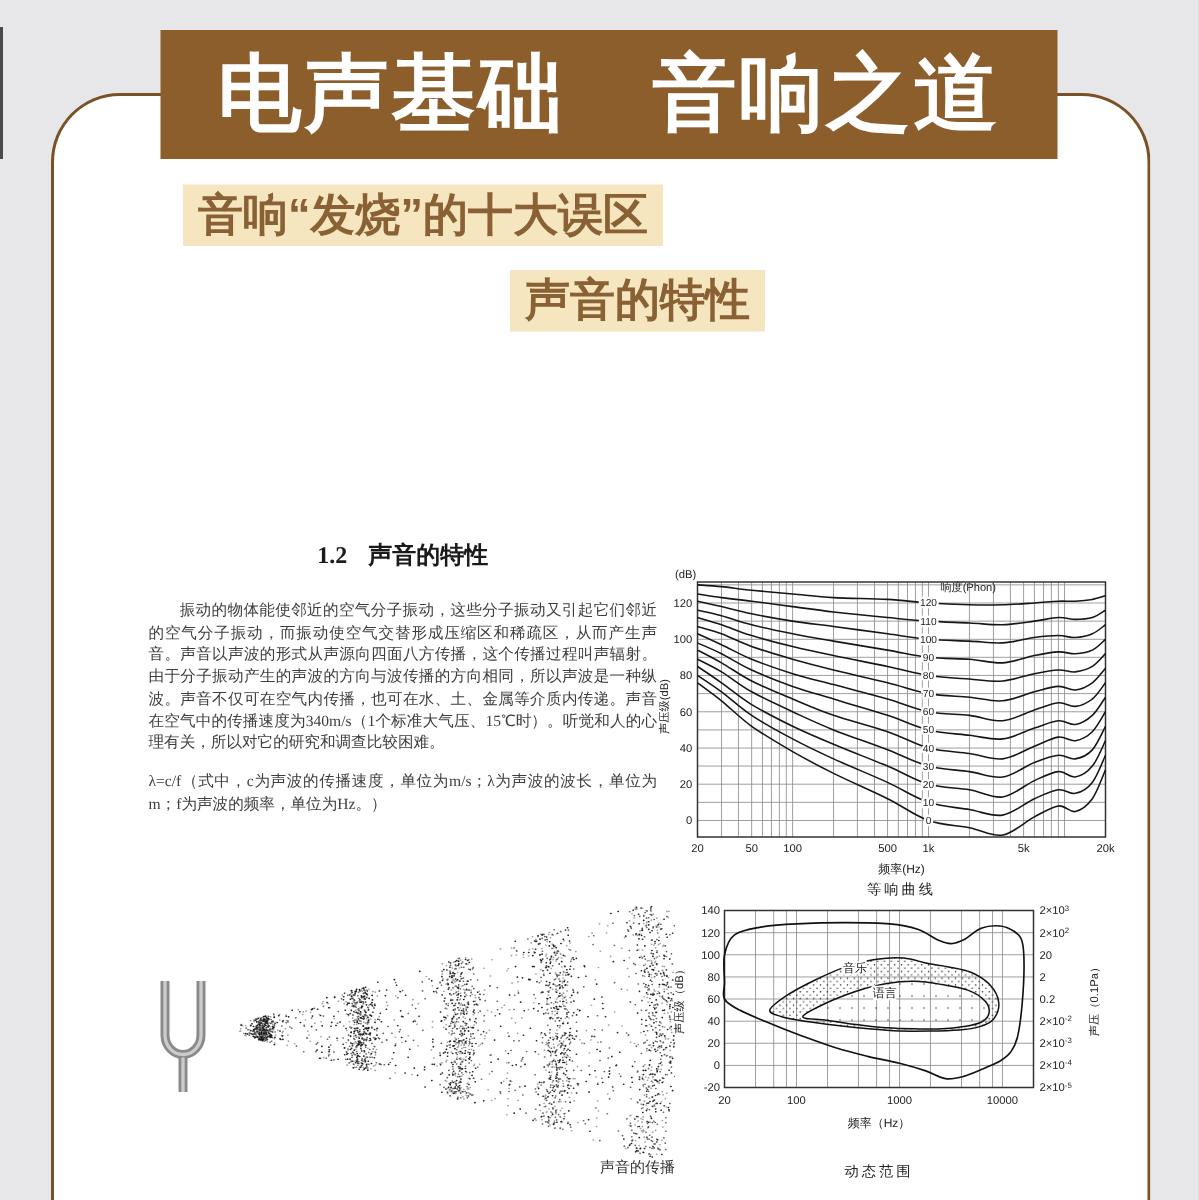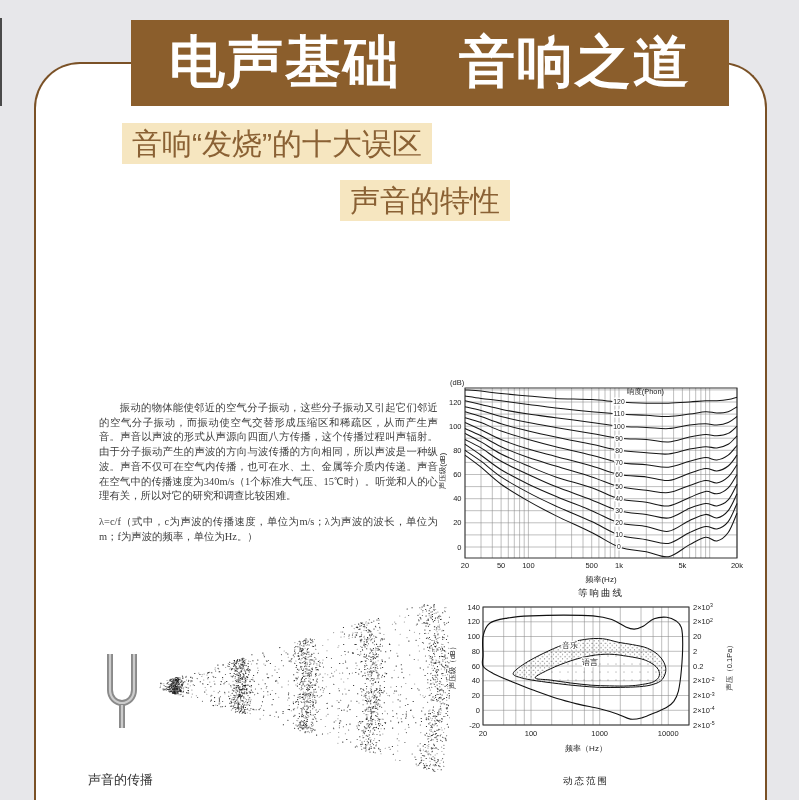--- a/index.html
+++ b/index.html
@@ -3,59 +3,62 @@
 <meta charset="utf-8">
 <style>
   html,body{margin:0;padding:0;background:#cfcfd4;}
   .stage{position:relative;width:799px;height:800px;background:#e7e7ea;overflow:hidden;
          font-family:"Liberation Sans",sans-serif;}
   .card{position:absolute;left:34px;top:62px;width:729px;height:758px;background:#ffffff;
         border:2px solid var(--card-border,#7a5126);border-bottom:none;
         border-radius:46px 46px 0 0;}
   .edge-mark{position:absolute;left:0;top:18px;width:2px;height:88px;background:#4a4a4a;}
   .banner{position:absolute;left:107px;top:20px;width:598px;height:86px;
-          background:var(--banner-bg,#8b5e2c);display:flex;align-items:center;justify-content:center;margin-left:24px;}
+          background:var(--banner-bg,#8b5e2c);display:flex;align-items:center;justify-content:center;}
   .banner span{font-family:"Liberation Serif",serif;font-weight:bold;font-size:56px;
                color:var(--banner-fg,#ffffff);letter-spacing:2px;white-space:nowrap;}
   .hl{position:absolute;background:var(--hl-bg,#f6e6c0);color:var(--hl-fg,#8a6134);
-      font-weight:normal;font-size:30px;line-height:41px;padding:0 10px;white-space:nowrap;}
+      font-weight:bold;font-size:30px;line-height:41px;padding:0 10px;white-space:nowrap;}
   #hl1{left:122px;top:123px}
   #hl2{left:340px;top:180px}
   #hl3{left:67px;top:239px}
   #hl4{left:200px;top:295px}
   .sec-title{position:absolute;left:88px;top:360px;width:361px;text-align:center;
              font-size:16px;font-weight:bold;color:#1a1a1a;font-family:"Liberation Serif",serif;}
   .sec-title .no{margin-right:14px;}
   .body-text{position:absolute;left:88px;top:390px;width:361px;font-family:"Liberation Serif",serif;}
   .body-text p{margin:11px;text-indent:2em;font-size:10.4px;line-height:14.7px;color:#3d3d3d;
                text-align:justify;}
   .body-text p.noindent{text-indent:0;}
   .fig{position:absolute;left:88px;top:604px;width:362px;height:168px;}
-  .fig-cap{position:absolute;left:88px;top:771px;width:362px;text-align:left;
-           font-size:13px;color:#333;font-family:"Liberation Serif",serif;}
+  .fig-cap{position:absolute;left:88px;top:771px;width:362px;text-align:right;
+           font-size:10px;color:#333;font-family:"Liberation Serif",serif;}
   .chart{position:absolute;}
   #chart1{left:438px;top:371px;}
   #chart2{left:438px;top:597px;}
   svg{font-family:"Liberation Sans",sans-serif;}
   svg text{fill:#222;}
 </style>
 </head>
 <body>
 
 <div class="stage">
   <div class="edge-mark"></div>
   <div class="card"></div>
 
   <div class="banner">
     <span>电声基础　音响之道</span>
   </div>
 
   <div class="hl" id="hl1">音响“发烧”的十大误区</div>
   <div class="hl" id="hl2">声音的特性</div>
 
+  <div class="sec-title">
+    <span class="no">1.2</span><span>声音的特性</span>
+  </div>
 
   <div class="body-text">
     <p>振动的物体能使邻近的空气分子振动，这些分子振动又引起它们邻近的空气分子振动，而振动使空气交替形成压缩区和稀疏区，从而产生声音。声音以声波的形式从声源向四面八方传播，这个传播过程叫声辐射。由于分子振动产生的声波的方向与波传播的方向相同，所以声波是一种纵波。声音不仅可在空气内传播，也可在水、土、金属等介质内传递。声音在空气中的传播速度为340m/s（1个标准大气压、15℃时）。听觉和人的心理有关，所以对它的研究和调查比较困难。</p>
     <p class="noindent">λ=c/f（式中，c为声波的传播速度，单位为m/s；λ为声波的波长，单位为m；f为声波的频率，单位为Hz。）</p>
   </div>
 
   <svg class="fig" id="fig1" viewBox="0 0 362 168">
       <path d="M22,50 V86 a12,13 0 0 0 24,0 V50" fill="none" stroke="#8a8a8a" stroke-width="6"></path>
       <path d="M22,50 V86 a12,13 0 0 0 24,0 V50" fill="none" stroke="#cccccc" stroke-width="2.2"></path>
       <path d="M34,101 V124" fill="none" stroke="#8a8a8a" stroke-width="6"></path>

